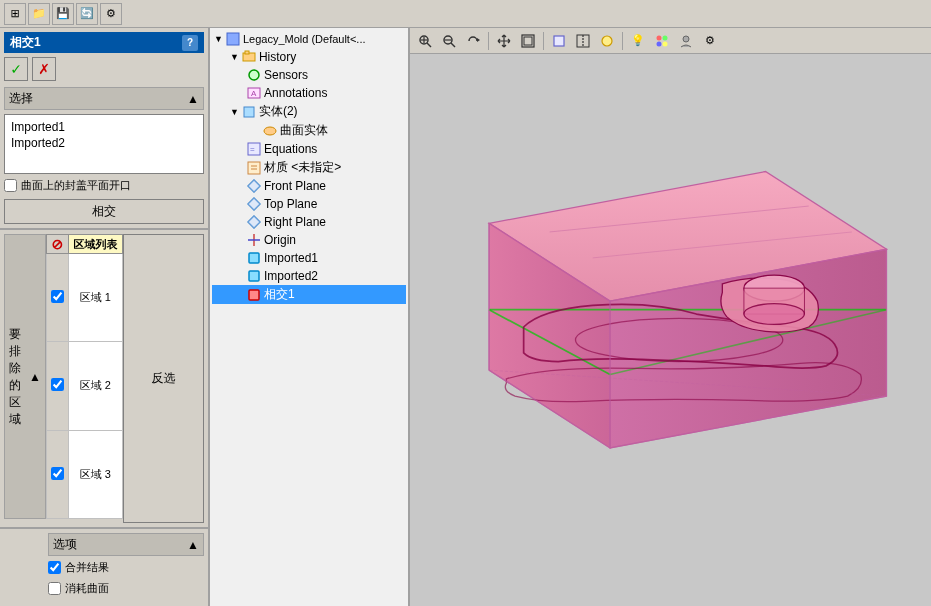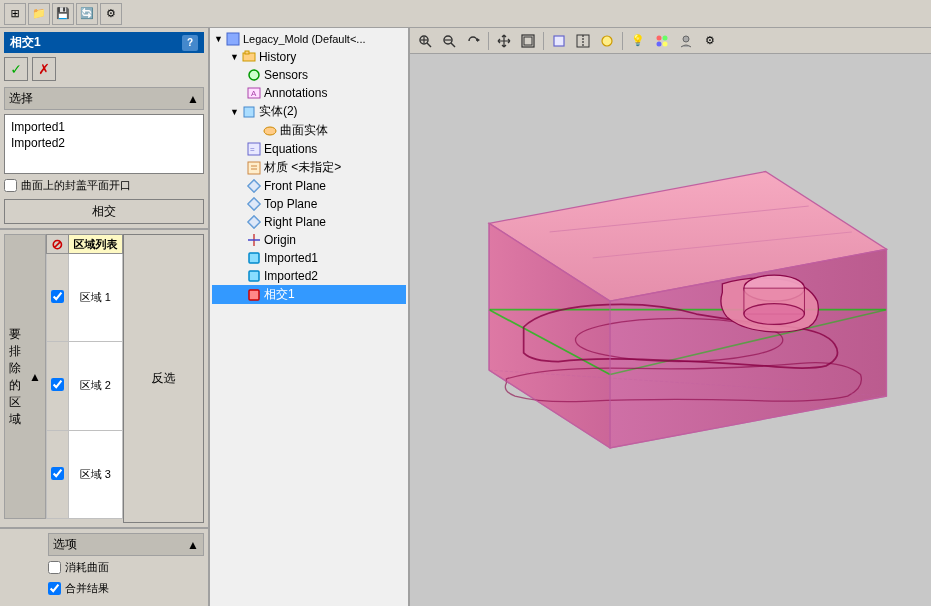--- a/index.html
+++ b/index.html
@@ -320,26 +320,26 @@
       <div style="flex:1;"></div>
       <button class="action-btn">反选</button>
     </div>
 
     <div class="options-panel">
       <div class="panel-section-header">
         <span>选项</span>
         <span>▲</span>
       </div>
       <div class="checkbox-row">
+        <input type="checkbox" checked="" style="">
+        <span>合并结果</span>
+      </div>
+      <div class="checkbox-row">
         <input type="checkbox" style="">
         <span>消耗曲面</span>
-      </div>
-      <div class="checkbox-row">
-        <input type="checkbox" checked="" style="">
-        <span>合并结果</span>
       </div>
     </div>
 
   </div>
 
   <div class="tree-panel">
 
     <div class="tree-item">
       <span class="collapse-arrow">▼</span>
       <span class="tree-icon">

